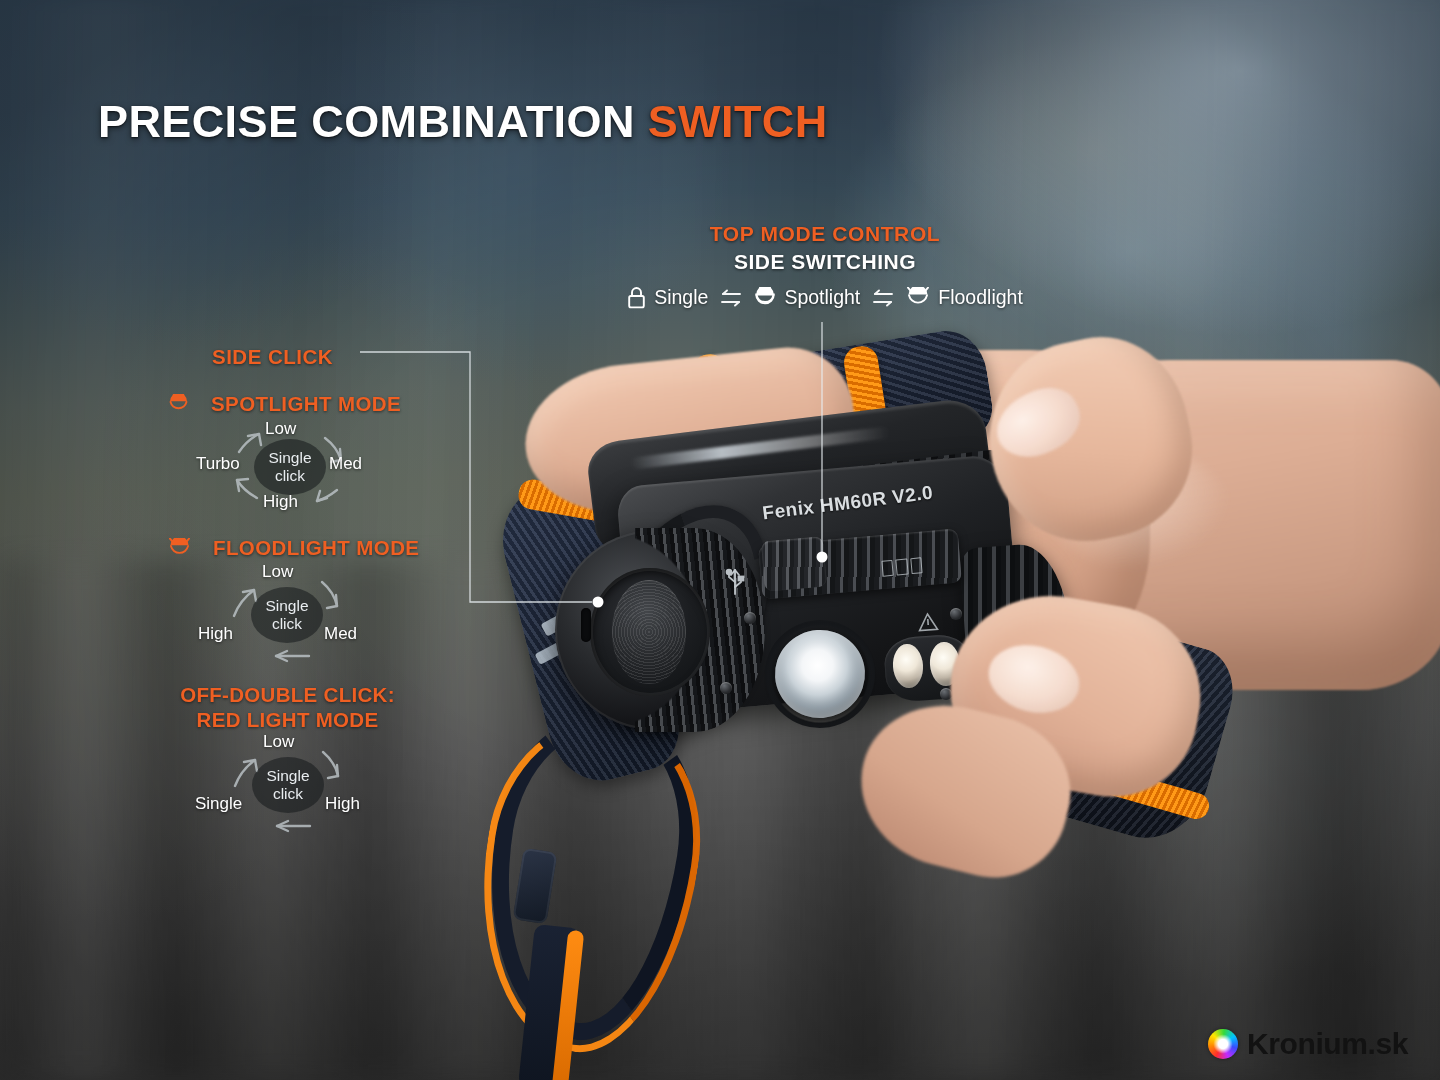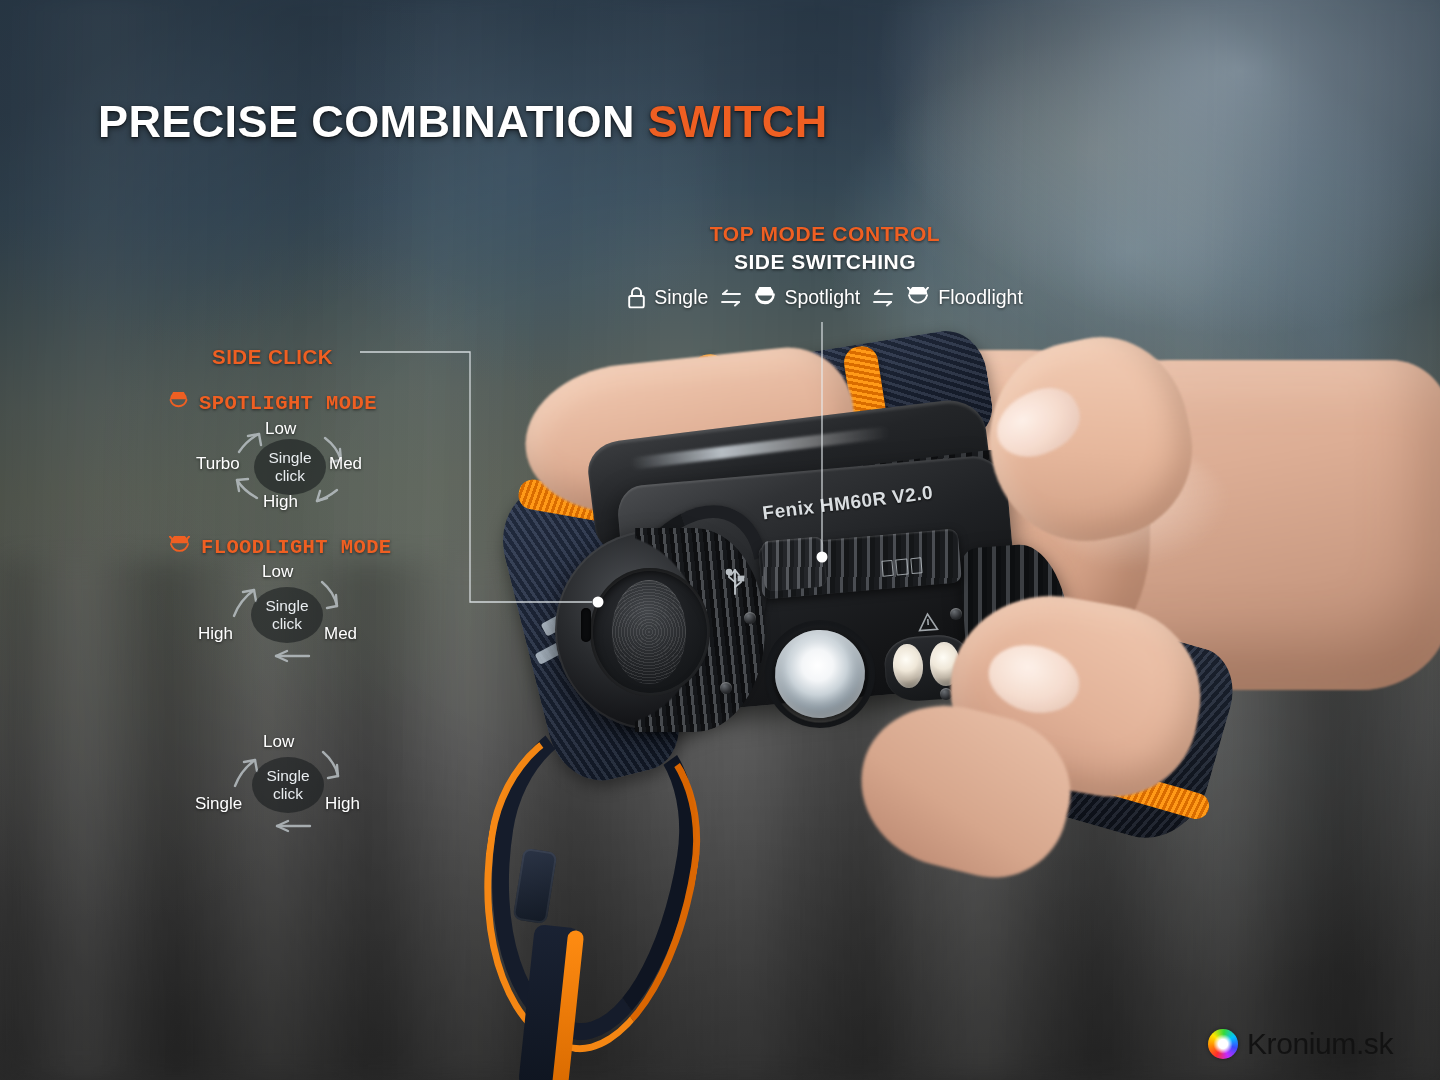--- a/index.html
+++ b/index.html
@@ -394,23 +394,23 @@
   .tms-row .item{ display:flex; align-items:center; gap:8px; }
   .swap{ opacity:.95; }
 
   
   .side-switch-lbl{
     position:absolute; left:212px; top:345px;
     font-size:20.5px; font-weight:bold; color:#ef5f22; letter-spacing:.5px;
     text-shadow:0 1px 3px rgba(0,0,0,.55);
   }
   .mode-head{
-    position:absolute; display:flex; gap:10px;
+    position:absolute; display:flex; align-items:center; gap:22px;
     font-size:20.5px; font-weight:bold; color:#ef5f22; letter-spacing:.4px;
-    text-shadow:0 1px 3px rgba(0,0,0,.55); white-space:nowrap;font-family:Liberation Mono, monospace;
+    text-shadow:0 1px 3px rgba(0,0,0,.55); white-space:nowrap;
   }
   .mode-head.spot{ left:168px; top:392px; }
   .mode-head.flood{ left:168px; top:536px; }
   .redlight-head{
     position:absolute; left:175px; top:682px; width:225px; text-align:center;
     font-size:20.5px; font-weight:bold; color:#ef5f22; letter-spacing:.3px; line-height:25px;
     text-shadow:0 1px 3px rgba(0,0,0,.55);
   }
 
   
@@ -433,21 +433,21 @@
     display:flex; align-items:center; gap:9px;
   }
   .wm-dot{
     width:30px; height:30px; border-radius:50%;
     background:
       radial-gradient(circle at 50% 50%, #ffffff 0%, #ffffff 22%, rgba(255,255,255,0) 46%),
       conic-gradient(from 210deg, #ff2d2d, #ff8a00, #ffe600, #35d93a, #00c2ff, #3a4bff, #c32bff, #ff2d2d);
     filter:blur(.4px);
     box-shadow:0 0 4px rgba(0,0,0,.4);
   }
-  .wm-txt{ color:#121212; font-size:30px; font-weight:normal; letter-spacing:-.4px; }
+  .wm-txt{ color:#121212; font-size:30px; font-weight:bold; letter-spacing:-.4px; }
 </style>
 </head>
 <body>
 
 <div id="stage">
 
   <div class="bg-base"></div>
   <div class="bg-streaks"></div>
   <div class="bg-streaks2"></div>
   <div class="bg-vign"></div>
@@ -666,20 +666,24 @@
     </svg>
     <div class="pill">
       <span>Single</span>
       <span>click</span>
     </div>
     <div class="cyc-lbl" style="left:90px;  top:2px;">Low</div>
     <div class="cyc-lbl" style="left:152px; top:64px;">Med</div>
     <div class="cyc-lbl" style="left:26px;  top:64px;">High</div>
   </div>
 
+  <div class="redlight-head">
+    <div>OFF-DOUBLE CLICK:</div>
+    <div>RED LIGHT MODE</div>
+  </div>
 
   <div class="cycle" style="left:173px; top:730px;">
     <svg class="cyc-svg" width="230" height="110" viewBox="0 0 230 110">
       <g fill="none" stroke="#b9c0c4" stroke-width="2.4" stroke-linecap="round" opacity=".85">
         <path d="M150 22 q12 10 15 24"></path>
           <path d="M165 46 l-1 -11 M165 46 l-10 2"></path>
         <path d="M137 96 h-33"></path>
           <path d="M104 96 l11 -5 M104 96 l11 5"></path>
         <path d="M62 56 q6 -16 20 -26"></path>
           <path d="M82 30 l-11 2 M82 30 l2 11"></path>

